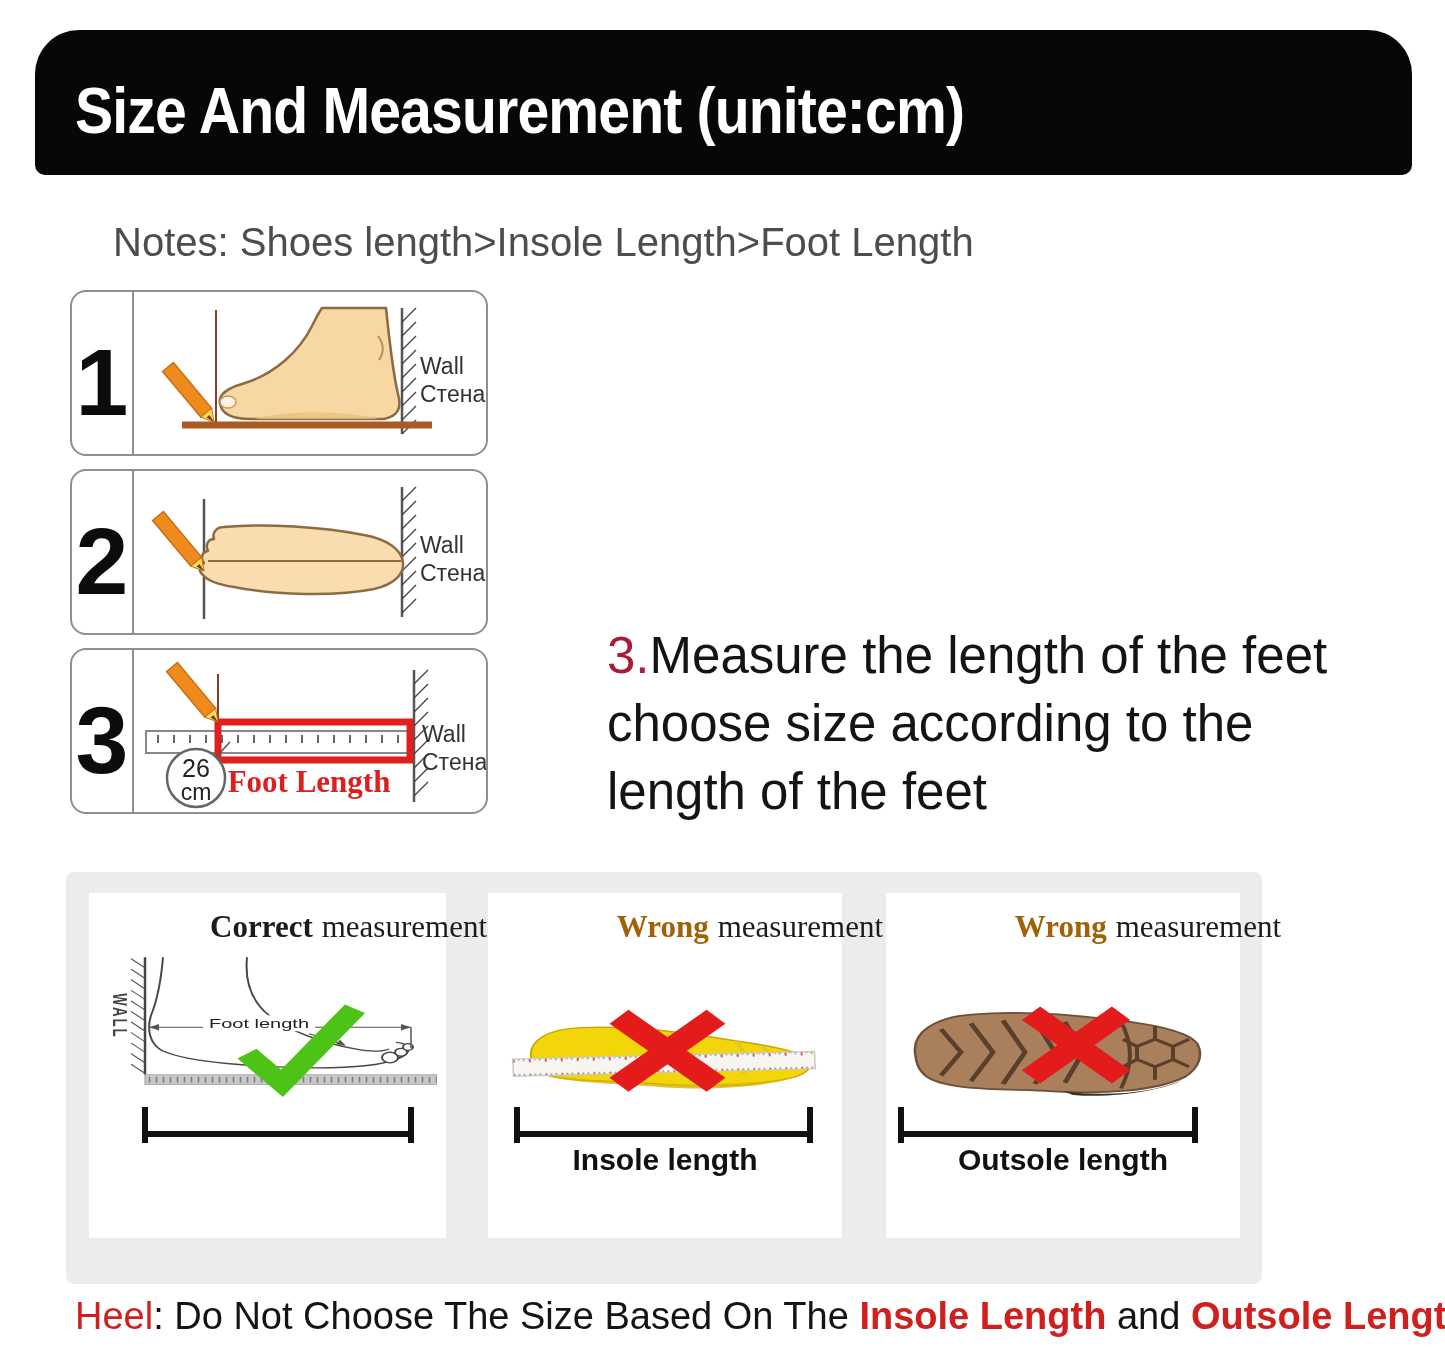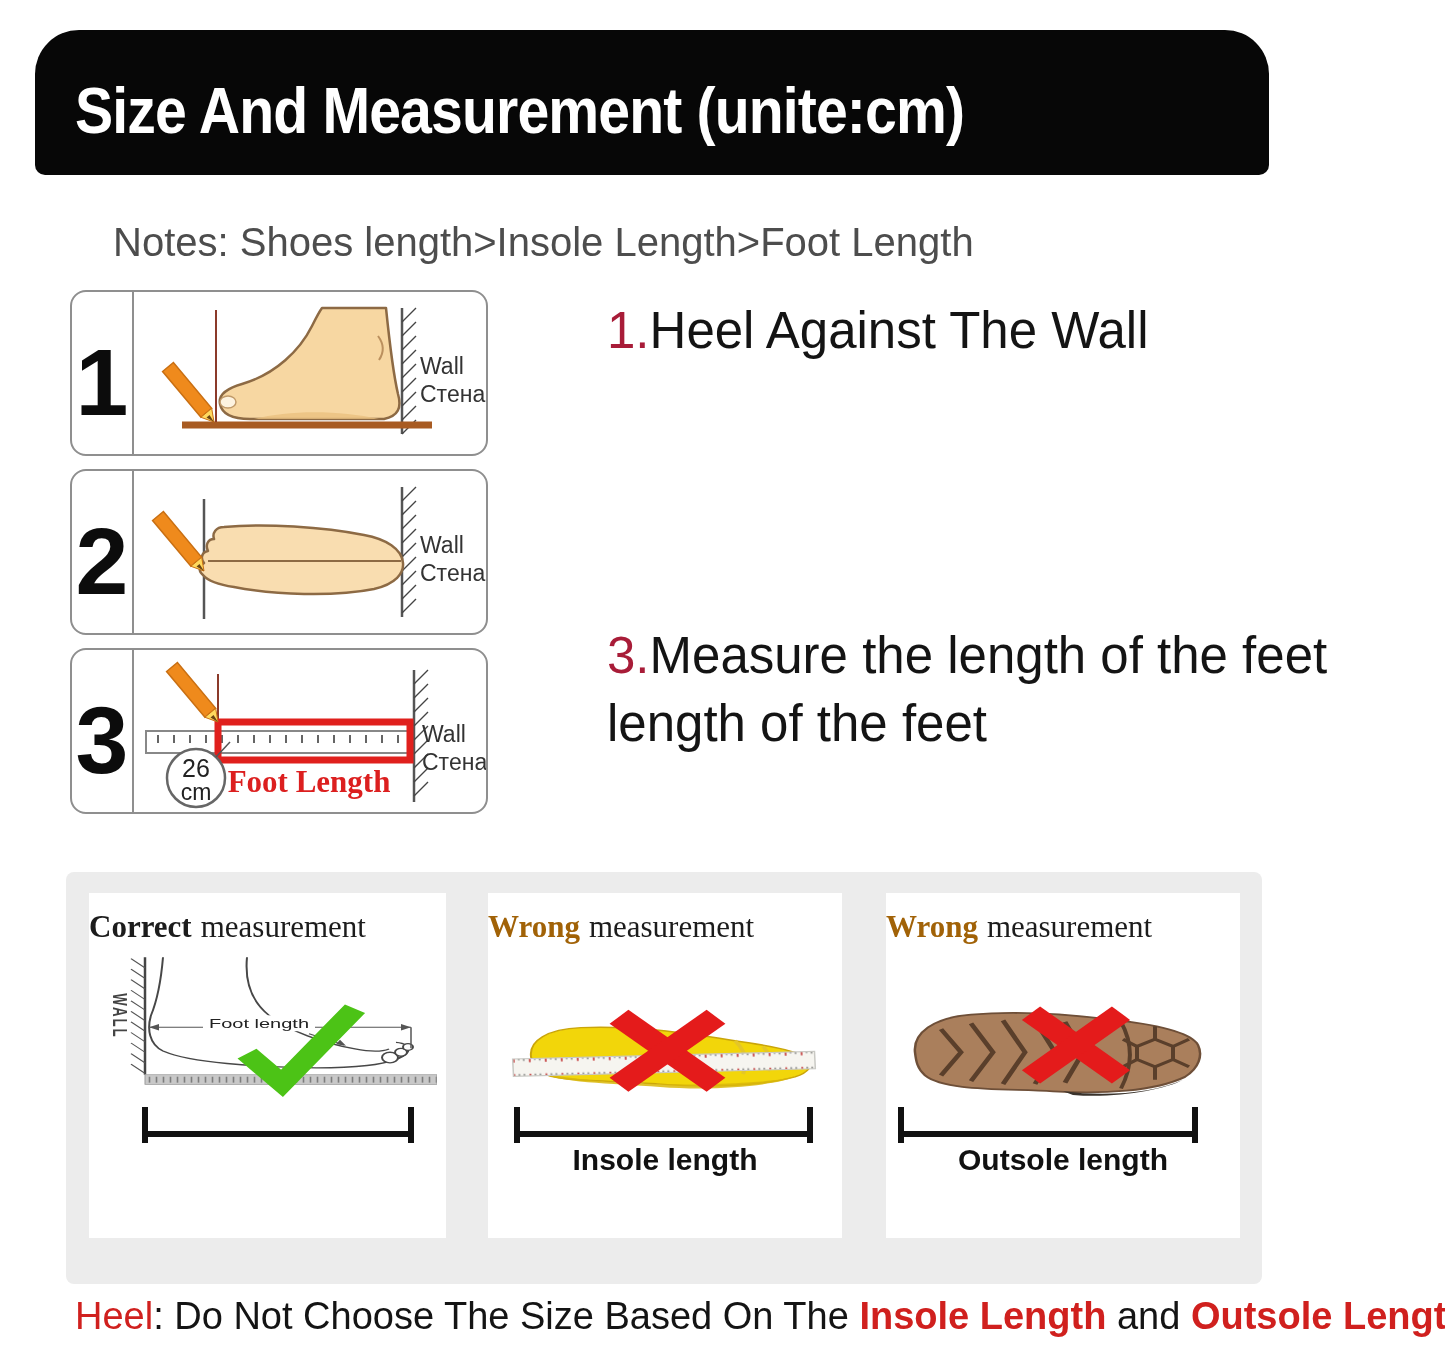--- a/index.html
+++ b/index.html
@@ -1,39 +1,39 @@
 <!DOCTYPE html>
 <html><head>
 <meta charset="utf-8">
 <style>
   html,body{margin:0;padding:0;background:#ffffff;}
   .page{position:relative;width:1445px;height:1354px;background:#ffffff;overflow:hidden;
         font-family:"Liberation Sans",sans-serif;color:#111;}
   
-  .banner{position:absolute;left:35px;top:30px;width:1234px;height:145px;background:#070707;
+  .banner{position:absolute;left:35px;top:30px;width:1377px;height:145px;background:#070707;
           border-radius:44px 44px 10px 10px;}
   .banner .title{position:absolute;left:40px;top:48px;color:#ffffff;font-weight:700;font-size:65px;
           line-height:65px;letter-spacing:-1px;white-space:nowrap;transform:scaleX(.88);transform-origin:left center;}
   
   .notes{position:absolute;left:65px;top:220px;font-size:40px;color:#4d4d4d;margin-left:48px;}
   
   .step{position:absolute;left:70px;width:418px;height:166px;background:#fff;border:2px solid #8f8f8f;
         border-radius:16px;box-sizing:border-box;display:flex;}
   .step .num{width:62px;border-right:2px solid #8f8f8f;display:flex;align-items:center;justify-content:center;
         padding-top:18px;box-sizing:border-box;font-size:95px;font-weight:700;color:#0c0c0c;font-family:"Liberation Sans",sans-serif;}
   .step .art{flex:1;position:relative;}
   .step svg{display:block;}
   
   .instr{position:absolute;left:607px;width:800px;font-size:51px;line-height:68px;color:#141414;}
   .instr .inum{color:#a81c38;}
   
   .panel{position:absolute;left:66px;top:872px;width:1196px;height:412px;background:#ececec;border-radius:8px;}
   .card{position:absolute;top:893px;height:345px;background:#ffffff;}
-  .card .ctitle{position:absolute;top:16px;left:0;width:100%;text-align:left;
-        font-family:"Liberation Serif",serif;font-size:31px;color:#1c1c1c;white-space:nowrap;}
+  .card .ctitle{position:absolute;top:16px;left:0;width:100%;text-align:right;
+        font-family:"Liberation Serif",serif;font-size:31px;color:#1c1c1c;white-space:nowrap;padding-left:41px;}
   .card .ctitle .t-accent{font-weight:700;}
   .card .ctitle .t-rest{font-weight:400;margin-left:9px;}
   .accent-red .t-accent{color:#a16207;}
   .card .bracket{position:absolute;top:212px;left:0;}
   .card .blabel{position:absolute;top:250px;left:0;width:100%;text-align:center;font-weight:700;font-size:30px;color:#111;}
   
   .fnote{position:absolute;left:75px;top:1292px;font-size:38px;line-height:48px;color:#141414;white-space:nowrap;}
   .fnote .nred{color:#d0201e;}
   .fnote .nem{color:#d0201e;font-weight:700;}
 </style>
@@ -124,25 +124,23 @@
           <circle cx="62" cy="128" r="29" fill="#ffffff" stroke="#666" stroke-width="2.5"></circle>
           <line x1="82" y1="107" x2="96" y2="92" stroke="#555" stroke-width="1.5"></line>
           <text x="62" y="127" font-size="25" fill="#222" text-anchor="middle">26</text>
           <text x="62" y="150" font-size="23" fill="#222" text-anchor="middle">cm</text>
         </g>
         <text x="175" y="142" font-size="31" font-weight="700" font-family="Liberation Serif,serif" fill="#dc1f1f" text-anchor="middle">Foot Length</text>
       </svg>
     </div>
   </div>
 
-  <div class="instr" style="top:297px;">
-    <div><span class="inum">1.</span><span>Heel Against The Wall</span></div>
-  </div>
   <div class="instr" style="top:622px;">
     <div><span class="inum">3.</span><span>Measure the length of the feet</span></div>
+    <div>choose size according to the</div>
     <div>length of the feet</div>
   </div>
 
   <div class="panel"></div>
 
   <div class="card" style="left:89px;width:357px;">
     <div class="ctitle">
       <span class="t-accent">Correct</span><span class="t-rest">measurement</span>
     </div>
     <svg style="position:absolute;left:8px;top:55px;" width="340" height="152" viewBox="0 0 340 152">

